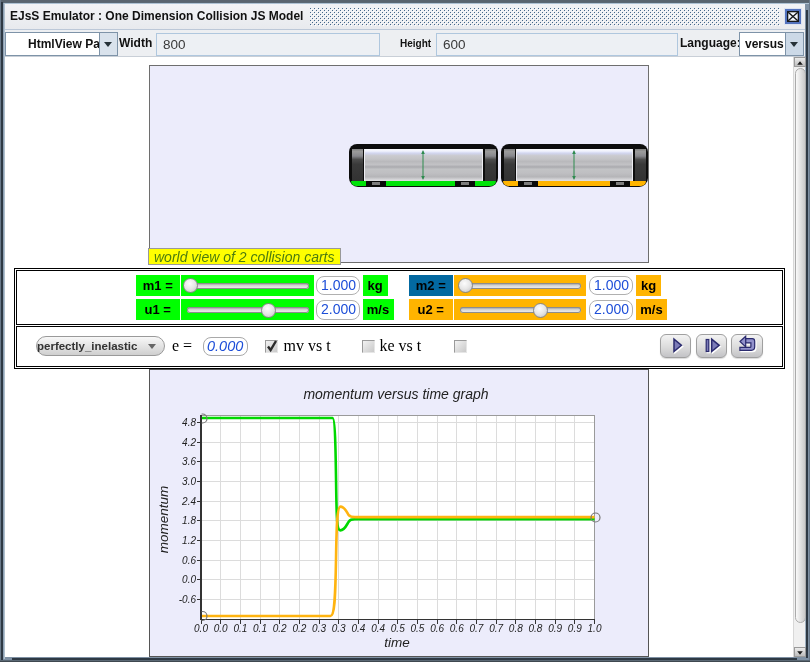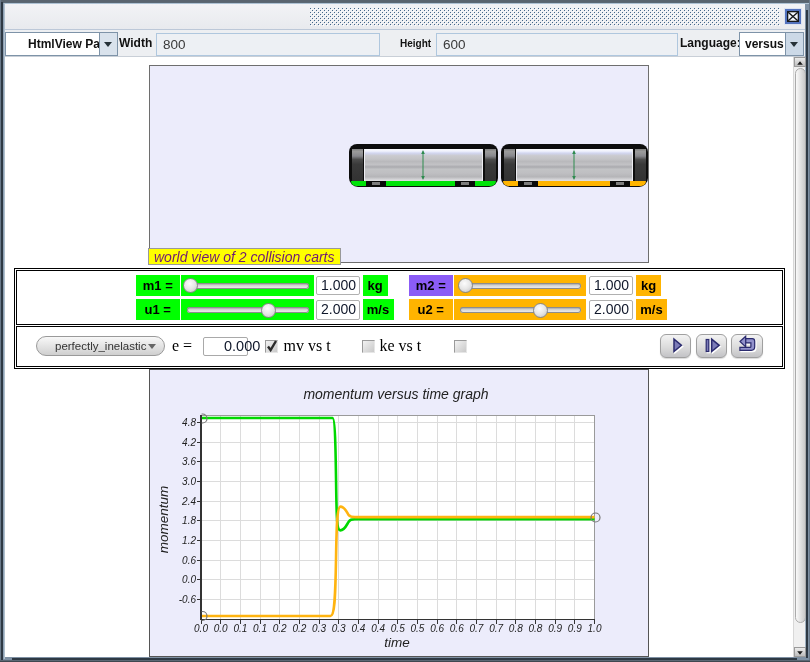--- a/index.html
+++ b/index.html
@@ -17,44 +17,44 @@
   #toolbar{left:5px;top:30px;width:800px;height:27px;background:#edeff2;border-bottom:1px solid #c9cfd7;box-sizing:border-box;}
   .tblabel{font-size:12px;font-weight:bold;color:#111;line-height:27px;}
   .combo{box-sizing:border-box;border:1px solid #7e93a8;background:#fff;height:24px;}
   .comboarrow{position:absolute;right:0;top:0;bottom:0;width:17px;background:#d9e2ec;border-left:1px solid #7e93a8;}
   .comboarrow:after{content:"";position:absolute;left:4px;top:9px;border-left:4.5px solid transparent;border-right:4.5px solid transparent;border-top:5px solid #263238;}
   .tbfield{box-sizing:border-box;border:1px solid #afc7de;background:#edf0f4;height:23px;font-size:13.5px;color:#3a3a3a;line-height:21px;padding-left:6px;}
   
   #content{left:5px;top:57px;width:800px;height:600px;background:#fff;}
   
   #simpanel{left:148.5px;top:64.5px;width:500px;height:198px;background:#ececfb;border:1.3px solid #6e6e6e;box-sizing:border-box;}
-  #wlabel{left:148px;top:248px;width:193px;height:17px;background:#ffff00;border:1px solid #999;box-sizing:border-box;font-style:italic;font-size:14px;color:#701a75;line-height:16px;padding-left:5px;}
+  #wlabel{left:148px;top:248px;width:193px;height:17px;background:#ffff00;border:1px solid #999;box-sizing:border-box;font-style:italic;font-size:14px;color:#4d7c0f;line-height:16px;padding-left:5px;}
   
   .cart{position:absolute;top:144px;height:43px;background:#0d0d0d;border-radius:8px 8px 9px 9px;}
   .cbody{position:absolute;left:15px;right:15px;top:5px;bottom:6px;border-left:1px solid #ededf2;border-right:1px solid #ededf2;
     background:linear-gradient(180deg,#fbfbfc 0%,#eef0fc 7%,#d2d6f0 13%,#cacace 21%,#c4c4c7 31%,#b9b9bc 39%,#c2c2c5 49%,#aaaaae 56%,#c2c3c5 63%,#bfbfc2 75%,#b5b5b8 87%,#d3d3d6 95%,#e0e0e3 100%);}
   .ccapL,.ccapR{position:absolute;top:5px;bottom:6px;width:11px;background:linear-gradient(180deg,#808080 0%,#9b9b9b 8%,#88888d 22%,#4c4c4c 33%,#3a3a3a 48%,#323232 100%);}
   .ccapL{left:2.5px;} .ccapR{right:2.5px;}
   .cstrip{position:absolute;left:2px;right:2px;bottom:1px;height:5.5px;border-radius:0 0 7px 7px;}
   .cwheel{position:absolute;bottom:0.5px;height:6px;width:20px;background:#0a0a0a;}
   .cwheel div{position:absolute;left:6px;right:6px;top:1.5px;height:2.5px;background:#7d7d7d;}
   
   .cpanel{box-sizing:border-box;border:1.5px solid #000;background:#fff;}
   #pouter{left:13.5px;top:267.5px;width:771px;height:101.5px;background:#fff;}
   #panelA{left:15.5px;top:269.5px;width:767px;height:55px;}
   #panelB{left:15.5px;top:326px;width:767px;height:40.5px;}
   .glabel{position:absolute;height:21px;text-align:center;font-size:13px;font-weight:bold;color:#000;line-height:21px;}
   .sliderbg{position:absolute;height:21px;}
   .strack{position:absolute;height:6px;border-radius:3px;background:linear-gradient(180deg,#8f8f8f,#d9d9d9 45%,#efefef);box-shadow:inset 0 0 0 1px #8d8d8d;}
   .sthumb{position:absolute;width:15px;height:15px;border-radius:50%;background:radial-gradient(circle at 5.5px 4.5px,#fcfcfc,#e6e6e6 50%,#c9c9c9 85%,#bdbdbd);border:1px solid #868686;box-sizing:border-box;}
-  .nfield{position:absolute;height:19.5px;background:#fff;border:1px solid #b0b0b0;border-radius:2px;box-sizing:border-box;text-align:left;padding-left:4px;font-size:14px;color:#0f172a;line-height:17.5px;}
+  .nfield{position:absolute;height:19.5px;background:#fff;border:1px solid #b0b0b0;border-radius:8px;box-sizing:border-box;text-align:left;padding-left:4px;font-size:14px;color:#1d4ed8;line-height:17.5px;}
   
   #sel{left:36px;top:335.5px;width:129px;height:20px;border-radius:10px;border:1px solid #9a9a9a;
     background:linear-gradient(180deg,#f8f8f8,#e2e2e2 55%,#cfcfcf);box-sizing:border-box;}
-  #sel span{position:absolute;left:18px;top:3.5px;font-size:11.5px;font-weight:normal;color:#333;}
+  #sel span{position:absolute;left:0;top:3.5px;font-size:11.5px;font-weight:bold;color:#333;}
   #sel:after{content:"";position:absolute;right:8px;top:7px;border-left:4px solid transparent;border-right:4px solid transparent;border-top:5px solid #666;}
   .serif{font-family:"Liberation Serif",serif;font-size:16px;color:#000;}
   .cbox{position:absolute;width:13px;height:13px;box-sizing:border-box;background:linear-gradient(135deg,#f2f2f2,#c9c9c9);border:1px solid #9a9a9a;border-bottom-color:#e6e6e6;border-right-color:#e6e6e6;}
   .btn{position:absolute;top:334px;width:31.5px;height:24px;border-radius:6px;border:1px solid #a0a0a0;box-sizing:border-box;
     background:linear-gradient(180deg,#f3f3f3,#dcdcdc 55%,#c3c3c6);box-shadow:0 1px 1px rgba(0,0,0,0.15);}
   
   #graphpanel{left:148.5px;top:368.5px;width:500px;height:288px;background:#ececfb;border:1.3px solid #555;box-sizing:border-box;}
   #graphsvg{position:absolute;left:149px;top:370px;}
   
   #sbar{left:793px;top:57px;width:12px;height:600px;background:#f0f0f0;border-left:1px solid #d8d8d8;box-sizing:border-box;}
@@ -85,20 +85,21 @@
     <defs>
         <pattern id="dotp" width="4" height="4" patternUnits="userSpaceOnUse">
       <rect x="0" y="0" width="1" height="1" fill="#44678a"></rect>
       <rect x="2" y="2" width="1" height="1" fill="#44678a"></rect>
       <rect x="1" y="1" width="1" height="1" fill="#ffffff"></rect>
       <rect x="3" y="3" width="1" height="1" fill="#ffffff"></rect>
     </pattern>
       </defs>
     <rect width="470" height="18" fill="url(#dotp)"></rect>
   </svg>
+  <div class="abs" id="titletext">EJsS Emulator : One Dimension Collision JS Model</div>
   <div class="abs" id="closebtn">
     <svg width="12" height="11" style="position:absolute;left:0;top:0;" viewBox="0 0 12 11">
       <rect x="0" y="0" width="12" height="11" fill="#f4f7fc"></rect>
       <rect x="0.65" y="0.65" width="10.7" height="9.7" fill="none" stroke="#16181c" stroke-width="1.3"></rect>
       <path d="M1.2,1.2 L10.8,9.8 M10.8,1.2 L1.2,9.8" stroke="#16181c" stroke-width="1.4"></path>
     </svg>
   </div>
 
   <div class="abs" id="toolbar"></div>
   <div class="abs combo" style="left:5px;top:31.5px;width:113px;">
@@ -163,40 +164,40 @@
   <div class="nfield" style="left:316px;top:275.5px;width:44px;">1.000</div>
   <div class="glabel" style="left:362.5px;top:274.5px;width:25px;background:#00ff00;">kg</div>
 
   <div class="glabel" style="left:136px;top:299px;width:43.5px;background:#00ff00;">u1 =</div>
   <div class="sliderbg" style="left:181px;top:299px;width:133px;background:#00ff00;"></div>
   <div class="strack" style="left:187px;top:307px;width:121.5px;"></div>
   <div class="sthumb" style="left:261px;top:302.5px;"></div>
   <div class="nfield" style="left:316px;top:300px;width:44px;">2.000</div>
   <div class="glabel" style="left:362.5px;top:299px;width:31px;background:#00ff00;">m/s</div>
 
-  <div class="glabel" style="left:409px;top:274.5px;width:43.5px;background:#8b5cf6;">m2 =</div>
+  <div class="glabel" style="left:409px;top:274.5px;width:43.5px;background:#0369a1;">m2 =</div>
   <div class="sliderbg" style="left:454px;top:274.5px;width:132px;background:#ffb400;"></div>
   <div class="strack" style="left:460px;top:282.5px;width:121px;"></div>
   <div class="sthumb" style="left:458.2px;top:278px;"></div>
   <div class="nfield" style="left:589px;top:275.5px;width:44px;">1.000</div>
   <div class="glabel" style="left:636px;top:274.5px;width:25px;background:#ffb400;">kg</div>
 
   <div class="glabel" style="left:409px;top:299px;width:43.5px;background:#ffb400;">u2 =</div>
   <div class="sliderbg" style="left:454px;top:299px;width:132px;background:#ffb400;"></div>
   <div class="strack" style="left:460px;top:307px;width:121px;"></div>
   <div class="sthumb" style="left:533px;top:302.5px;"></div>
   <div class="nfield" style="left:589px;top:300px;width:44px;">2.000</div>
   <div class="glabel" style="left:636px;top:299px;width:31px;background:#ffb400;">m/s</div>
 
   <div class="abs cpanel" id="panelB"></div>
   <div class="abs" id="sel">
       <span>perfectly_inelastic</span>
     </div>
   <div class="abs serif" style="left:172px;top:337px;">e =</div>
-  <div class="nfield" style="left:203px;top:336.5px;width:45px;height:19px;padding-left:20px;font-size:14.5px;border-color:#a9a9a9;line-height:16.5px;">0.000</div>
+  <div class="nfield" style="left:203px;top:336.5px;width:45px;height:19px;padding-left:3px;font-size:14.5px;border-color:#a9a9a9;line-height:16.5px;font-style:italic;">0.000</div>
   <div class="cbox" style="left:265px;top:339.5px;">
     <svg width="15" height="16" viewBox="0 0 15 16" style="position:absolute;left:-1px;top:-3px;">
       <path d="M3,8.5 L5.6,12 L11,3" stroke="#2b2b2b" stroke-width="2.4" fill="none"></path>
     </svg>
   </div>
   <div class="abs serif" style="left:283.5px;top:337px;">mv vs t</div>
   <div class="cbox" style="left:362px;top:339.5px;"></div>
   <div class="abs serif" style="left:379.5px;top:337px;">ke vs t</div>
   <div class="cbox" style="left:454px;top:339.5px;"></div>
 

